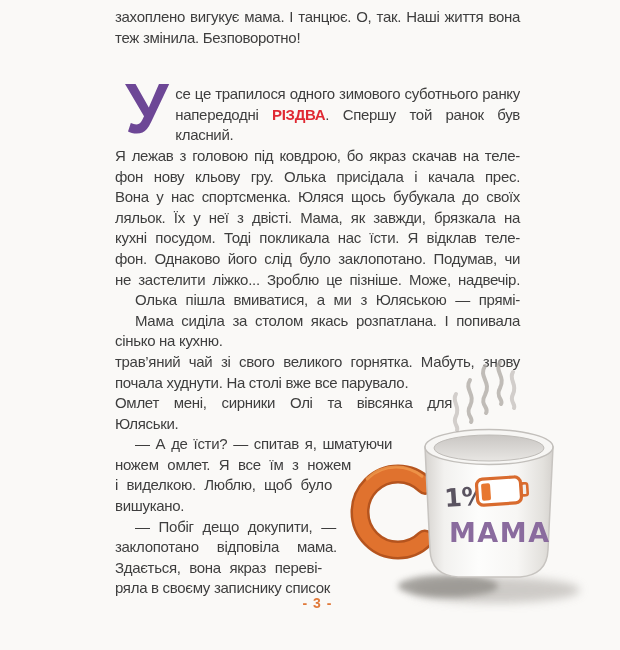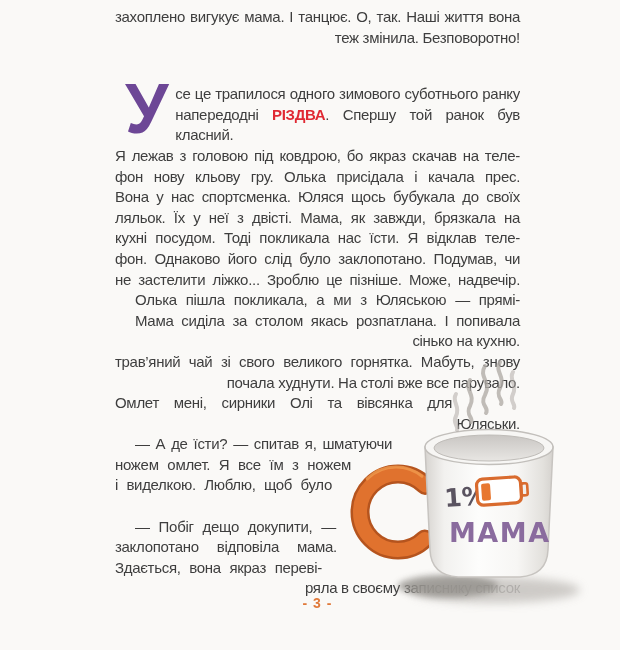--- a/index.html
+++ b/index.html
@@ -11,21 +11,21 @@
     overflow:hidden;
     position:relative;
   }
   .page{position:absolute;left:0;top:0;width:620px;height:650px;background:#faf9f7;}
 
   
   .textcol{
     position:absolute;left:115px;top:7px;width:405px;
     font-size:15px;line-height:20.6px;letter-spacing:-0.3px;
   }
-  .ln{width:405px;white-space:normal;text-align:right;}
+  .ln{width:405px;white-space:normal;}
   .jf{text-align:justify;text-align-last:justify;}
   .ind{text-indent:20px;}
   .para2{margin-top:36px;}
   .clr{clear:left;}
   .dropcap{
     float:left;
     color:#6d4796;
     font-size:70px;line-height:56px;height:40px;
     margin:-3px 7px 0 10px;
     font-weight:bold;
@@ -58,21 +58,21 @@
       <div class="ln jf dc-line"><span>напередодні </span><span class="red">РІЗДВА</span><span>. Спершу той ранок був класний.</span></div>
     </div>
 
     <div class="ln jf clr">Я лежав з головою під ковдрою, бо якраз скачав на теле-</div>
     <div class="ln jf">фон нову кльову гру. Олька присідала і качала прес.</div>
     <div class="ln jf">Вона у нас спортсменка. Юляся щось бубукала до своїх</div>
     <div class="ln jf">ляльок. Їх у неї з двісті. Мама, як завжди, брязкала на</div>
     <div class="ln jf">кухні посудом. Тоді покликала нас їсти. Я відклав теле-</div>
     <div class="ln jf">фон. Однаково його слід було заклопотано. Подумав, чи</div>
     <div class="ln jf">не застелити ліжко... Зроблю це пізніше. Може, надвечір.</div>
-    <div class="ln jf ind">Олька пішла покликала, а ми з Юляською — прямі-</div>
+    <div class="ln jf ind">Олька пішла вмиватися, а ми з Юляською — прямі-</div>
     <div class="ln jf ind">Мама сиділа за столом якась розпатлана. І попивала</div>
     <div class="ln">сінько на кухню.</div>
     <div class="ln jf">трав’яний чай зі свого великого горнятка. Мабуть, знову</div>
     <div class="ln">почала худнути. На столі вже все парувало.</div>
     <div class="ln jf" style="width:337px">Омлет мені, сирники Олі та вівсянка для</div>
     <div class="ln">Юляськи.</div>
     <div class="ln jf ind" style="width:277px">— А де їсти? — спитав я, шматуючи</div>
     <div class="ln jf" style="width:236px">ножем омлет. Я все їм з ножем</div>
     <div class="ln jf" style="width:217px">і виделкою. Люблю, щоб було</div>
     <div class="ln">вишукано.</div>

